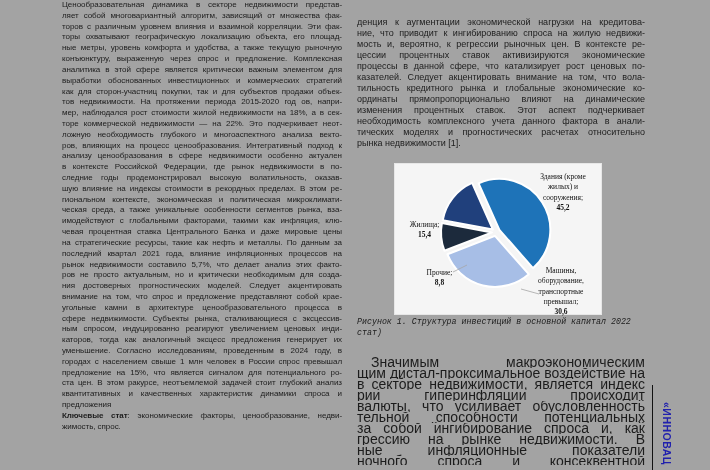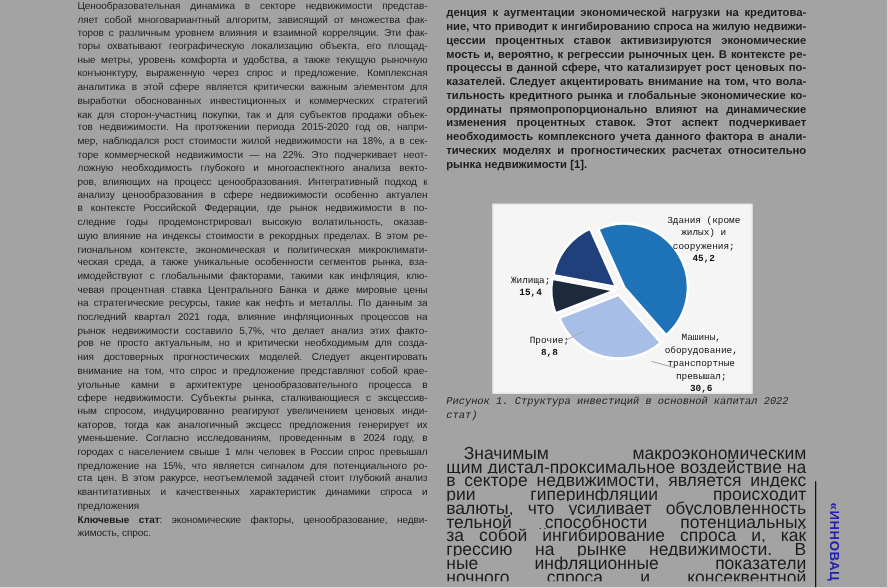--- a/index.html
+++ b/index.html
@@ -3,28 +3,28 @@
 <meta charset="utf-8">
 <style>
   html,body{margin:0;padding:0;background:#fff;}
   #page{position:relative;width:710px;height:470px;background:#a3a3a3;overflow:hidden;
         font-family:"Liberation Sans",sans-serif;color:#1c1c1c;}
   .col{position:absolute;}
   .ln{text-align:justify;text-align-last:justify;overflow:hidden;white-space:normal;}
   .ln.flush{text-align:left;text-align-last:left;}
   #abstract-col{left:62px;top:0;width:280px;font-size:8px;letter-spacing:-0.05px;}
   #abstract-col .ln{line-height:10.82px;height:10.82px;}
-  #para1-col{left:357px;top:5px;width:288px;font-size:9px;font-weight:bold;}
+  #para1-col{left:357px;top:17px;width:288px;font-size:9px;}
   #para1-col .ln{line-height:11px;height:11px;}
   #para2-col{left:357px;top:357px;width:288px;font-size:14px;height:108px;overflow:hidden;}
   #para2-col .ln{line-height:11px;height:11px;}
   #figure-box{position:absolute;left:394px;top:163px;width:208px;height:152px;
               background:#f5f5f5;border:1px solid #e7e7e7;box-sizing:border-box;}
   #pie-svg{position:absolute;left:0;top:0;}
-  .slice-label{position:absolute;font-family:Liberation Mono, monospace;font-size:7.5px;
+  .slice-label{position:absolute;font-family:Liberation Serif, serif;font-size:7.5px;
                line-height:10.3px;text-align:center;color:#111;}
   .slice-label .val{font-weight:bold;}
   #figure-caption{left:357px;top:316px;width:288px;font-style:italic;font-size:8.3px;}
   #figure-caption .ln{line-height:11px;height:11px;font-family:Liberation Mono, monospace;}
   #separator-rule{position:absolute;left:652px;top:385px;width:1px;height:85px;background:#111;}
   #journal-vertical{position:absolute;left:661px;top:402px;height:70px;
     writing-mode:vertical-rl;text-orientation:mixed;font-weight:bold;font-size:10.5px;
     letter-spacing:0.5px;overflow:hidden;}
 </style>
 </head>
@@ -71,22 +71,22 @@
       <div class="ln">ста цен. В этом ракурсе, неотъемлемой задачей стоит глубокий анализ</div>
       <div class="ln">квантитативных и качественных характеристик динамики спроса и</div>
       <div class="ln flush">предложения</div>
       <div class="ln"><b>Ключевые стат</b>: экономические факторы, ценообразование, недви-</div>
       <div class="ln flush">жимость, спрос.</div>
     </div>
 
   <div id="para1-col" class="col">
       <div class="ln">денция к аугментации экономической нагрузки на кредитова-</div>
       <div class="ln">ние, что приводит к ингибированию спроса на жилую недвижи-</div>
+      <div class="ln">мость и, вероятно, к регрессии рыночных цен. В контексте ре-</div>
       <div class="ln">цессии процентных ставок активизируются экономические</div>
-      <div class="ln">мость и, вероятно, к регрессии рыночных цен. В контексте ре-</div>
       <div class="ln">процессы в данной сфере, что катализирует рост ценовых по-</div>
       <div class="ln">казателей. Следует акцентировать внимание на том, что вола-</div>
       <div class="ln">тильность кредитного рынка и глобальные экономические ко-</div>
       <div class="ln">ординаты прямопропорционально влияют на динамические</div>
       <div class="ln">изменения процентных ставок. Этот аспект подчеркивает</div>
       <div class="ln">необходимость комплексного учета данного фактора в анали-</div>
       <div class="ln">тических моделях и прогностических расчетах относительно</div>
       <div class="ln flush">рынка недвижимости [1].</div>
     </div>
 

